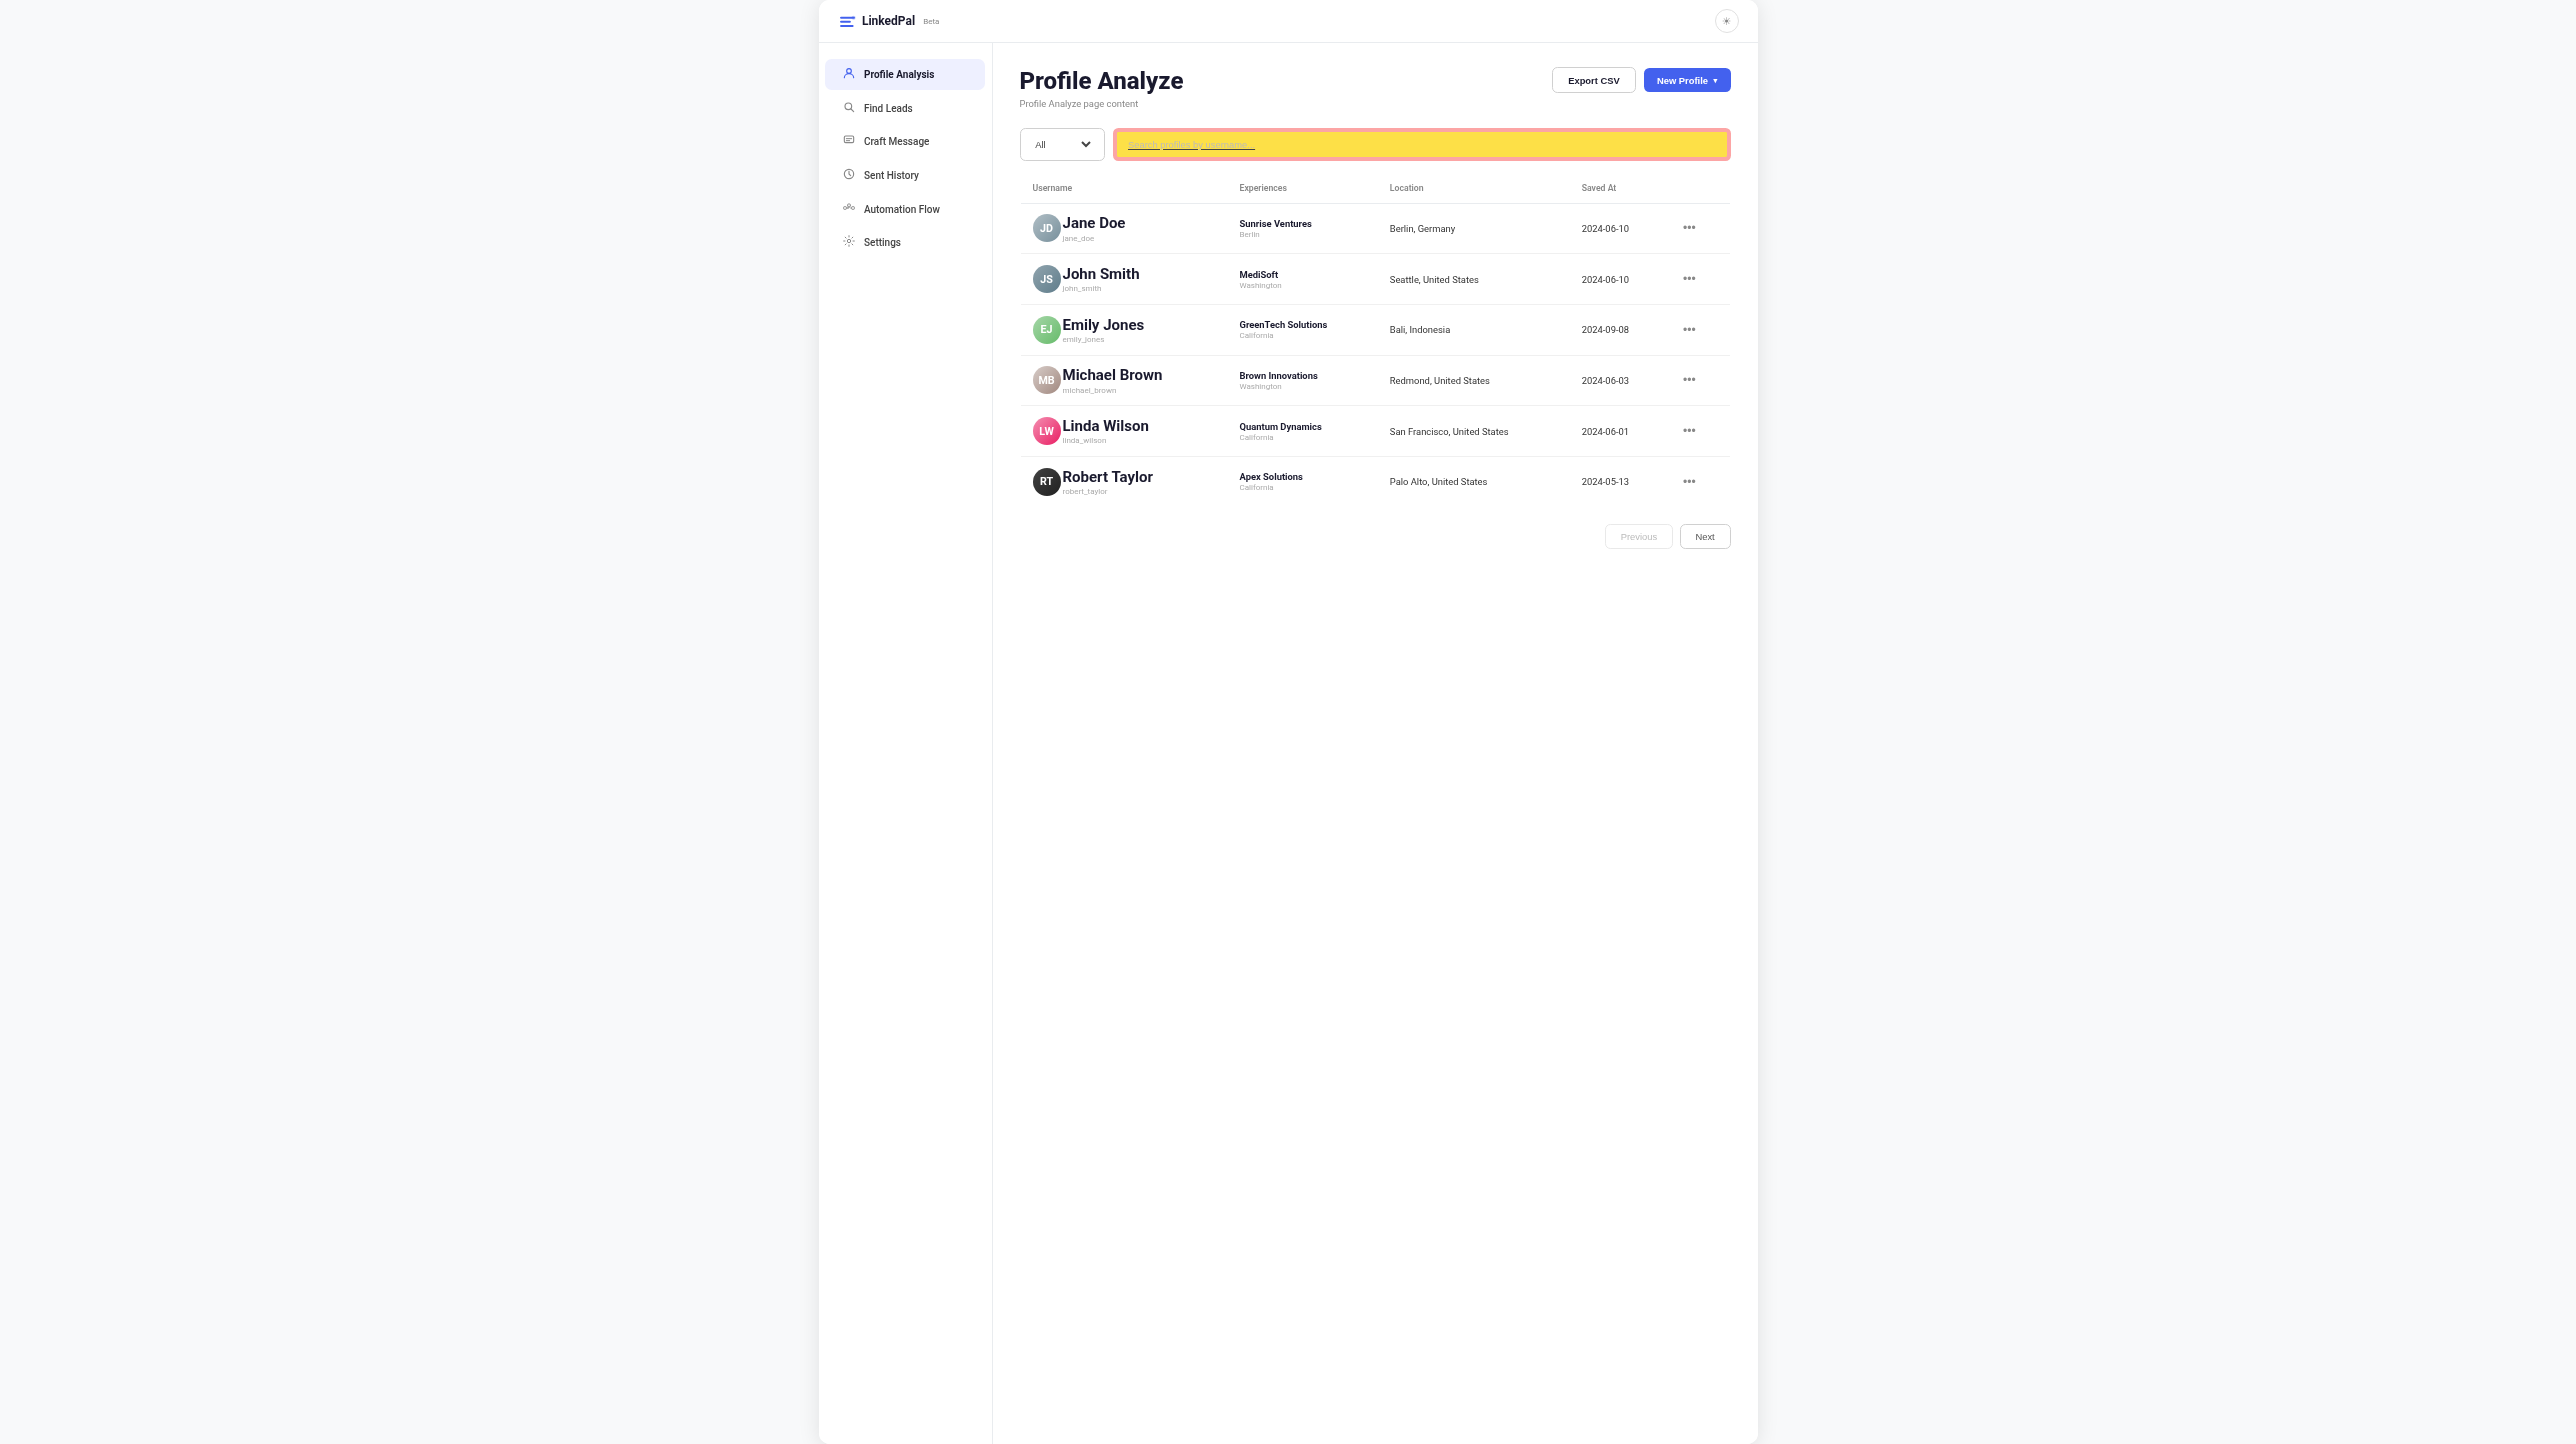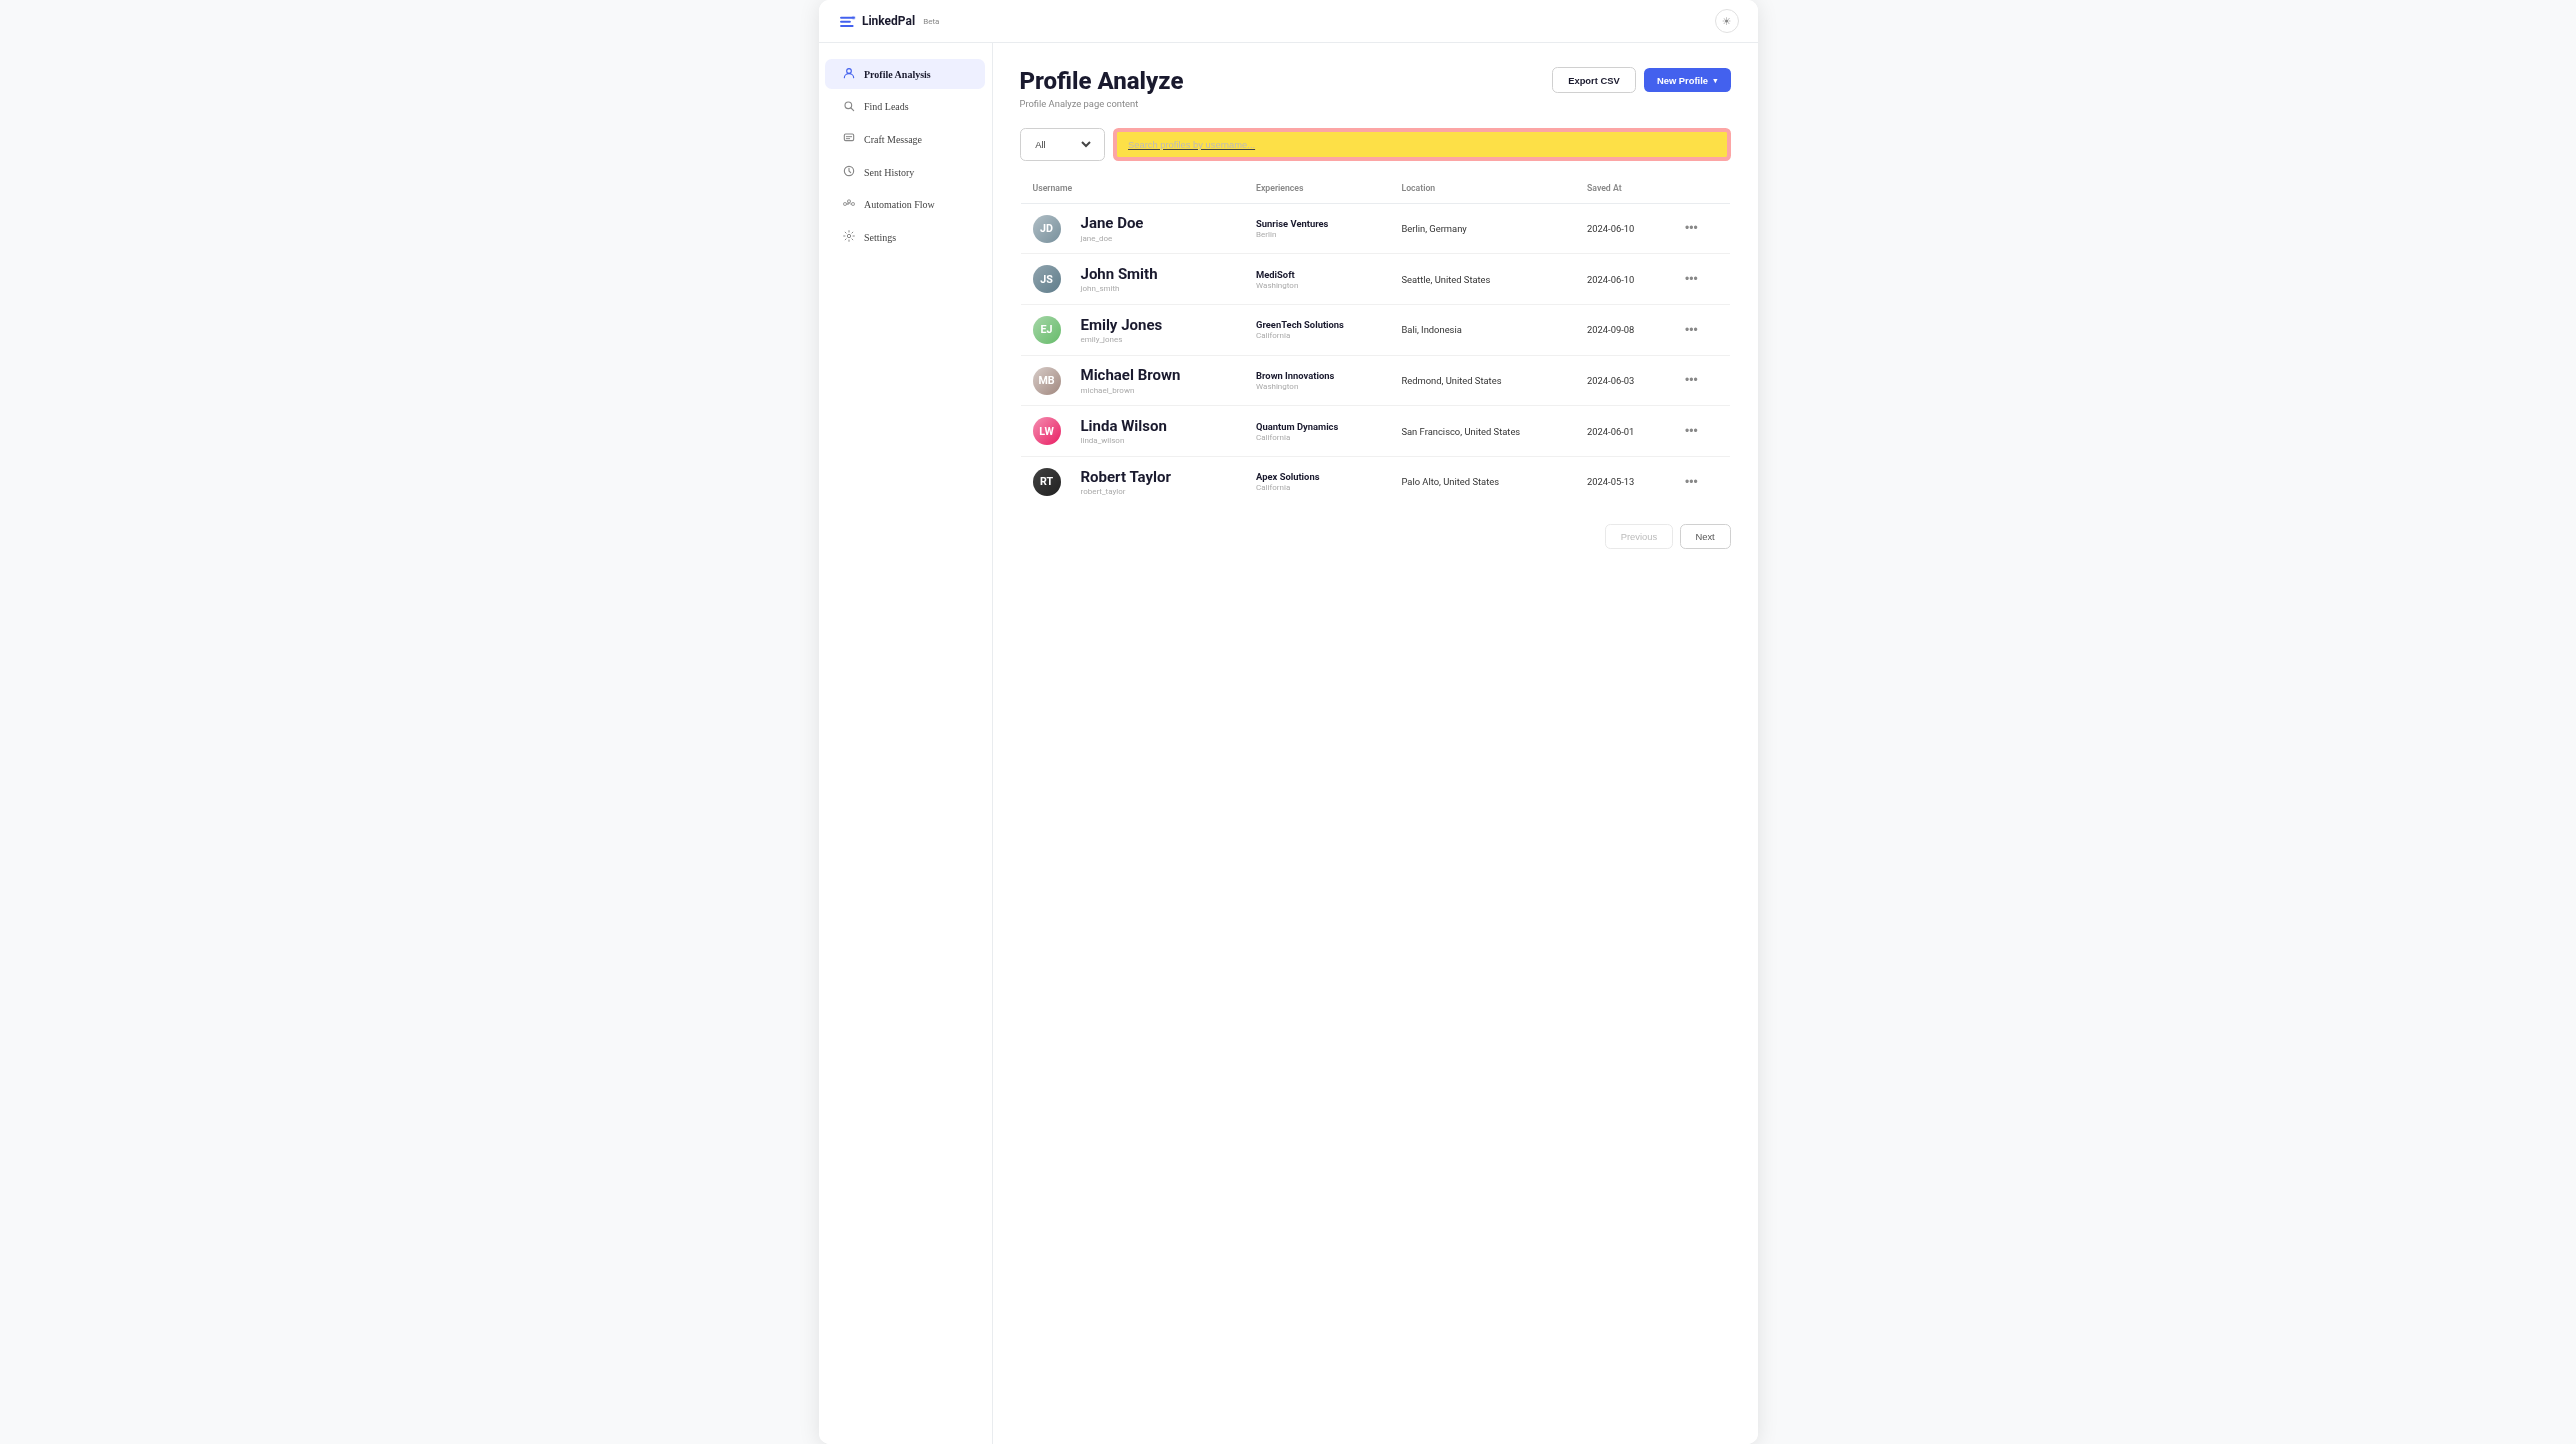--- a/index.html
+++ b/index.html
@@ -87,21 +87,20 @@
       align-items: center;
       gap: 8px;
       padding: 8px 16px;
       cursor: pointer;
       border-radius: 6.7px;
       margin: 0 6.7px;
       font-size: 10px;
       font-weight: 500;
       color: #444;
       transition: background 0.15s;
-      font-family: Liberation Serif, serif;
     }
     .sidebar-item.active {
       background: #eef0ff;
       color: #1a1a2e;
       font-weight: 700;
     }
     .sidebar-item-icon {
       font-size: 11.4px;
       width: 14.8px;
       text-align: center;
@@ -232,22 +231,22 @@
       font-size: 9.4px;
       color: #333;
       border-bottom: 0.7px solid #f0f0f0;
       vertical-align: middle;
     }
     .profiles-table tr:last-child td {
       border-bottom: none;
     }
     .user-cell {
       display: flex;
-      align-items: flex-end;
-      gap: 20px;
+      align-items: flex-start;
+      gap: 2px;
     }
     .avatar {
       width: 28px;
       height: 28px;
       border-radius: 50%;
       background: #ccc;
       object-fit: cover;
       flex-shrink: 0;
       display: flex;
       align-items: center;

